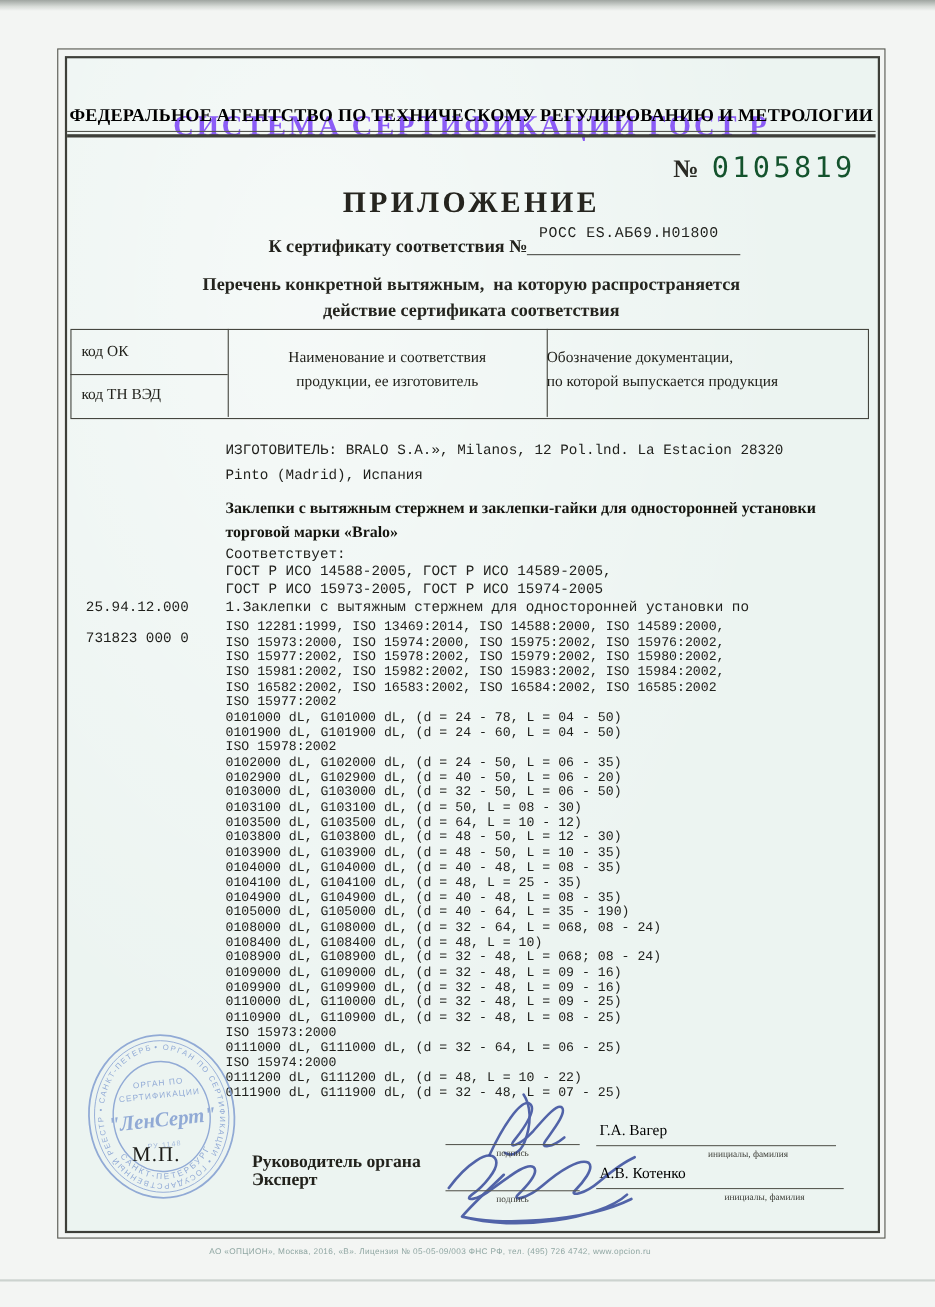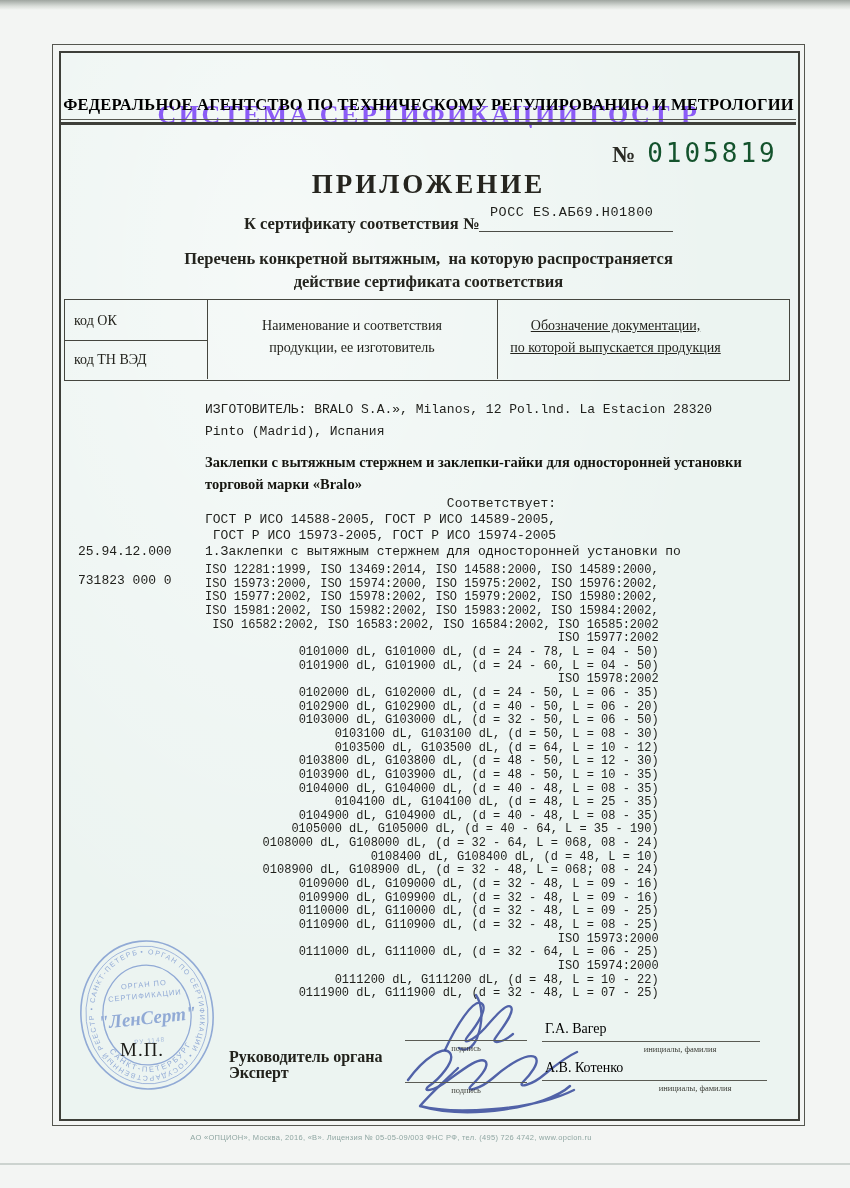--- a/index.html
+++ b/index.html
@@ -36,23 +36,23 @@
   .sub1{top:249px;}
   .sub2{top:272px;}
   .tbl-border{left:64px;top:299px;width:724px;height:80px;border:1.2px solid #45463f;}
   .tbl-v1{left:207px;top:299px;width:1.2px;height:80px;background:#45463f;}
   .tbl-v2{left:497px;top:299px;width:1.2px;height:80px;background:#45463f;}
   .tbl-h1{left:64px;top:340px;width:143px;height:1.2px;background:#45463f;}
   .tbl-cell{font-size:14px;color:#23231d;}
   .c1r1{left:74px;top:313px;}
   .c1r2{left:74px;top:352px;}
   .c2{left:207px;width:290px;text-align:center;}
-  .c3{left:497px;width:237px;text-align:center;text-decoration:underline;}
+  .c3{left:497px;width:237px;text-align:left;}
   .hl1{top:318px;} .hl2{top:340px;}
-  .mono{font-family:"Liberation Mono", monospace;color:#1f1f1b;white-space:pre;text-align:right;}
+  .mono{font-family:"Liberation Mono", monospace;color:#1f1f1b;white-space:pre;}
   .mfr1{left:205px;top:402px;font-size:13px;}
   .mfr2{left:205px;top:424px;font-size:13px;}
   .prod-bold{left:205px;font-size:14.5px;font-weight:bold;color:#15150f;}
   .pb1{top:454px;} .pb2{top:476px;}
   .conf{left:205px;top:496px;font-size:13px;line-height:16px;}
   .item1{left:205px;top:544px;font-size:13px;}
   .code-ok{left:78px;top:544px;font-size:13px;}
   .code-tnved{left:78px;top:573px;font-size:13px;}
   .spec{left:205px;top:564px;font-size:12px;line-height:13.65px;}
   .stamp{left:62px;top:921px;transform:rotate(-6deg);opacity:.8;}

